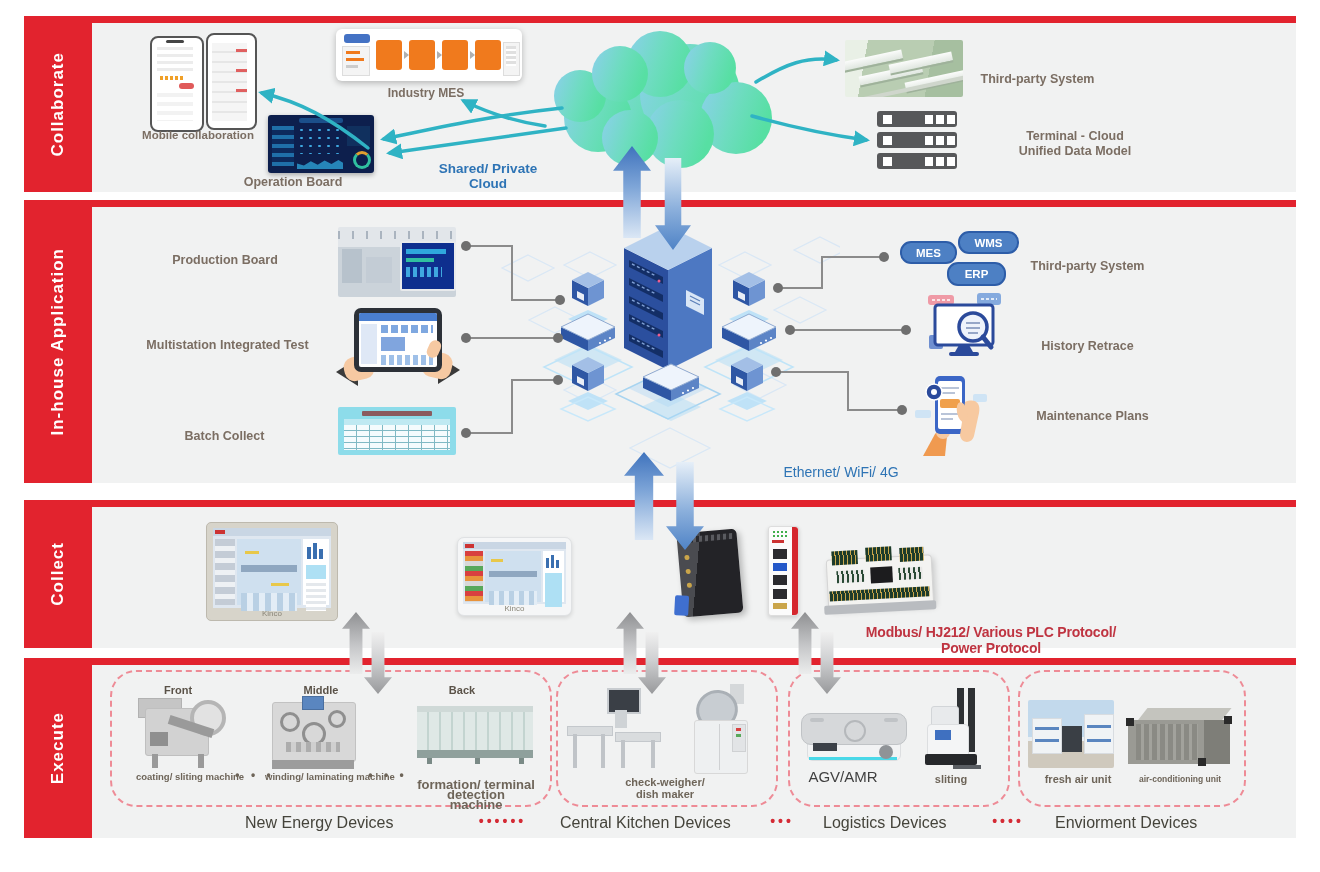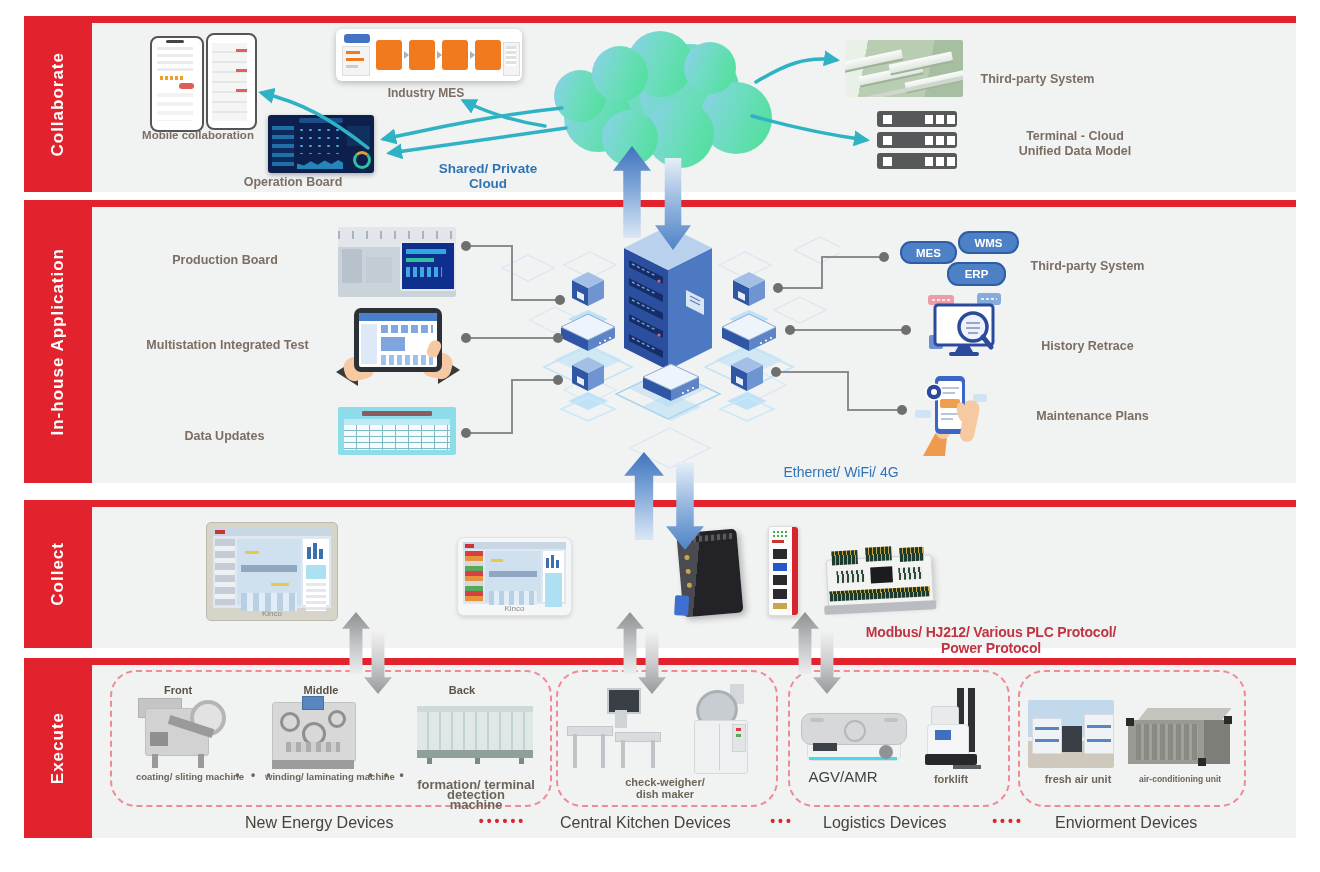--- a/index.html
+++ b/index.html
@@ -161,21 +161,21 @@
       <i class="abs" style="left:70px;top:3.5px;width:8px;height:9px;background:#fff"></i>
     </div>
   </div>
   <div class="abs wg" style="left:1000px;top:129px;width:150px;font-size:12.5px;line-height:15px">
     <div>Terminal - Cloud</div>
     <div>Unified Data Model</div>
   </div>
 
   <div class="abs wg" style="left:155px;top:253px;width:140px;font-size:12.5px">Production Board</div>
   <div class="abs wg" style="left:130px;top:338px;width:195px;font-size:12.5px">Multistation Integrated Test</div>
-  <div class="abs wg" style="left:152px;top:429px;width:145px;font-size:12.5px">Data Updates</div>
+  <div class="abs wg" style="left:152px;top:429px;width:145px;font-size:12.5px">Batch Collect</div>
 
   <div class="abs" style="left:338px;top:227px;width:118px;height:70px;border-radius:2px;overflow:hidden;background:linear-gradient(180deg,#e2e6ea 0 28%,#cbd3da 28%)">
     <div class="abs" style="left:0;top:4px;width:118px;height:8px;background:repeating-linear-gradient(90deg,#aab4bf 0 2px,transparent 2px 14px)"></div>
     <div class="abs" style="left:4px;top:22px;width:20px;height:34px;background:#b7c2cc"></div>
     <div class="abs" style="left:28px;top:30px;width:26px;height:26px;background:#c3ccd5"></div>
     <div class="abs" style="left:62px;top:14px;width:52px;height:46px;background:#0e2f8e;border:2px solid #e8eaec;border-radius:2px">
       <i class="abs" style="left:4px;top:6px;width:40px;height:5px;background:#2fa8dc"></i>
       <i class="abs" style="left:4px;top:15px;width:28px;height:4px;background:#30c0a0"></i>
       <i class="abs" style="left:4px;top:24px;width:36px;height:10px;background:repeating-linear-gradient(90deg,#3fa8e0 0 4px,transparent 4px 7px)"></i>
     </div>
@@ -523,21 +523,21 @@
   <div class="abs" style="left:923px;top:688px;width:58px;height:82px">
     <div class="abs" style="left:34px;top:0;width:7px;height:64px;background:#2e3134"></div>
     <div class="abs" style="left:45px;top:0;width:7px;height:64px;background:#2e3134"></div>
     <div class="abs" style="left:8px;top:18px;width:26px;height:20px;background:#e8eaec;border:1px solid #d2d5d8;border-radius:3px"></div>
     <div class="abs" style="left:4px;top:36px;width:40px;height:32px;background:#f4f5f6;border:1px solid #dcdee0;border-radius:4px"></div>
     <div class="abs" style="left:12px;top:42px;width:16px;height:10px;background:#3f70c0"></div>
     <div class="abs" style="left:2px;top:66px;width:52px;height:11px;background:#26282b;border-radius:2px"></div>
     <div class="abs" style="left:30px;top:77px;width:28px;height:4px;background:#5a5e63"></div>
   </div>
   <div class="abs" style="left:803px;top:768px;width:80px;text-align:center;font-size:15px;color:#3f3f3f">AGV/AMR</div>
-  <div class="abs cap" style="left:918px;top:773px;width:66px;font-size:11px">forklift</div>
+  <div class="abs cap" style="left:918px;top:773px;width:66px;font-size:11px">sliting</div>
   <div class="abs gtitle" style="left:823px;top:814px;width:145px">Logistics Devices</div>
   <div class="abs rdots" style="left:982px;top:813px;width:52px;font-size:14px">••••</div>
 
   <div class="abs" style="left:1028px;top:700px;width:86px;height:68px;overflow:hidden;border-radius:2px;background:linear-gradient(180deg,#c2d9ec 0 55%,#e9eef2 55% 60%,#cfc9bd 60%)">
     <div class="abs" style="left:4px;top:18px;width:28px;height:34px;background:#f0f3f5;border:1px solid #d8dce0">
       <i class="abs" style="left:2px;top:8px;width:24px;height:3px;background:#5a86c0"></i>
       <i class="abs" style="left:2px;top:20px;width:24px;height:3px;background:#5a86c0"></i>
     </div>
     <div class="abs" style="left:34px;top:26px;width:20px;height:26px;background:#3a3f45"></div>
     <div class="abs" style="left:56px;top:14px;width:28px;height:38px;background:#f0f3f5;border:1px solid #d8dce0">

